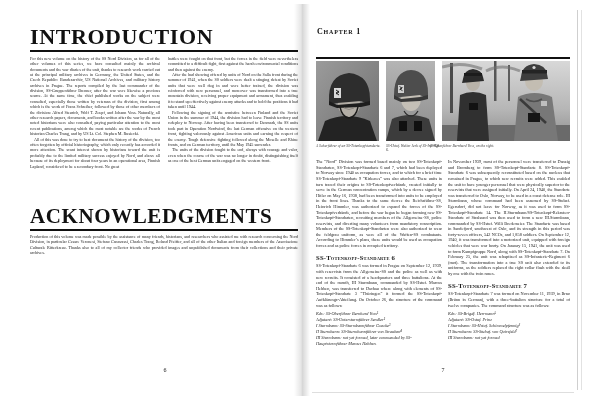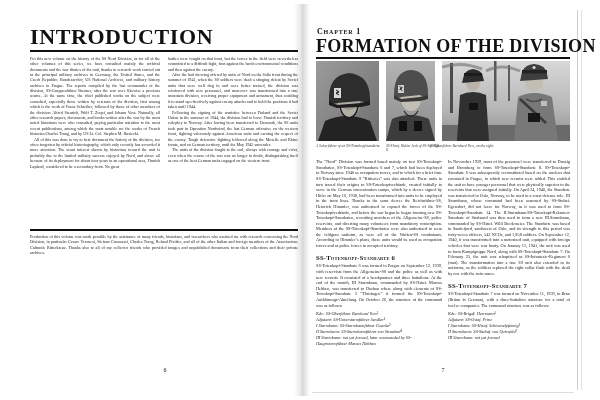--- a/index.html
+++ b/index.html
@@ -49,37 +49,37 @@
 
   <div class="abs clip" style="left:168px;top:56px;width:130px;height:150px;">
     <div class="shrink bodytext" style="width:260px;">
       <p>battles were fought on that front, but the forces in the field were nevertheless committed to a difficult fight, first against the harsh environmental conditions and then against the enemy.</p>
       <p class="indent">After the bad showing offered by units of Nord on the Salla front during the summer of 1941, when the SS soldiers were dealt a stinging defeat by Soviet units that were well dug in and were better trained, the division was reinforced with new personnel, and moreover was transformed into a true mountain division, receiving proper equipment and armament, thus enabling it to stand up effectively against enemy attacks and to hold the positions it had taken until 1944.</p>
       <p class="indent">Following the signing of the armistice between Finland and the Soviet Union in the summer of 1944, the division had to leave Finnish territory and redeploy to Norway. After having been transferred to Denmark, the SS units took part in Operation Nordwind, the last German offensive on the western front, fighting valorously against American units and earning the respect of the enemy. Tough defensive fighting followed along the Moselle and Rhine fronts, and on German territory, until the May 1945 surrender.</p>
       <p class="indent">The units of the division fought to the end, always with courage and valor, even when the course of the war was no longer in doubt, distinguishing itself as one of the best German units engaged on the western front.</p>
     </div>
   </div>
 
+  <div class="abs big-title" style="left:30px;top:204px;font-size:21px;">ACKNOWLEDGMENTS</div>
   <div class="abs rule" style="left:30px;top:229px;width:268px;"></div>
 
   <div class="abs clip" style="left:30px;top:234px;width:268px;height:30px;">
     <div class="shrink bodytext" style="width:536px;">
       <p>Production of this volume was made possible by the assistance of many friends, historians, and researchers who assisted me with research concerning the Nord Division, in particular Cesare Veronesi, Stefano Canavassi, Charles Trang, Roland Pfeiffer, and all of the other Italian and foreign members of the Associazione Culturale Ritterkreuz. Thanks also to all of my collector friends who provided images and unpublished documents from their collections and their private archives.</p>
     </div>
   </div>
 
   <div class="abs" style="left:160px;top:366px;width:10px;height:8px;">
     <div class="shrink pagenum" style="width:20px;text-align:center;">6</div>
   </div>
 </div>
 
 <div class="abs" style="left:300px;top:0;width:300px;height:292px;">
 
   <div class="abs chapter-label" style="left:17px;top:27px;">Chapter 1</div>
-  <div class="abs big-title" style="left:16px;top:36px;font-size:18px;letter-spacing:0.3px;">FORMATION OF THE DIVISION</div>
   <div class="abs rule" style="left:16px;top:57px;width:254px;"></div>
 
   <div class="photo" style="left:16px;width:63px;">
     <svg viewBox="0 0 63 80" preserveAspectRatio="none">
       <defs>
         <linearGradient id="bg1" x1="0" y1="0" x2="1" y2="1">
           <stop offset="0" stop-color="#9b9b9b"></stop>
             <stop offset="1" stop-color="#6f6f6f"></stop>
         </linearGradient>
       </defs>

